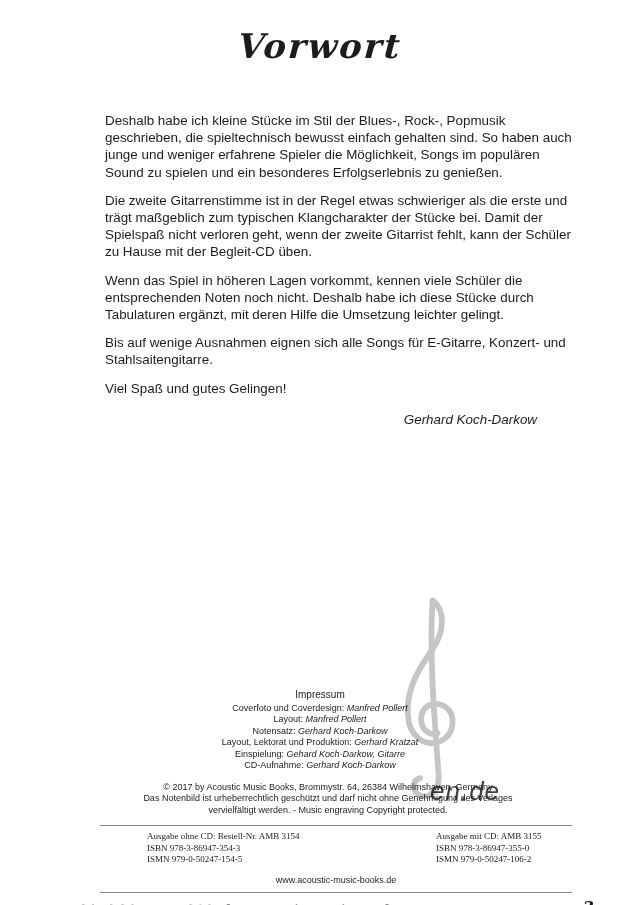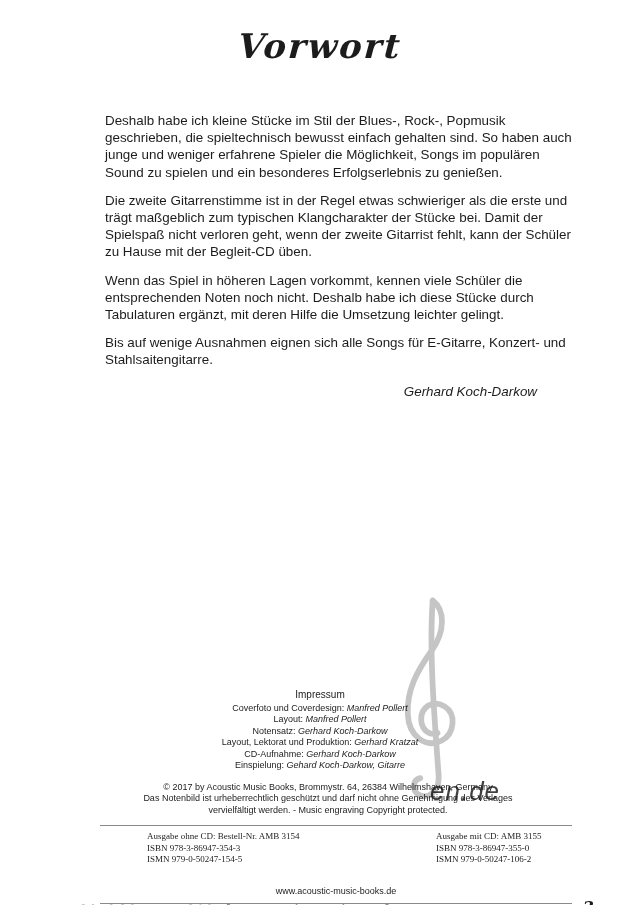--- a/index.html
+++ b/index.html
@@ -41,21 +41,21 @@
   .copyright{margin-top:10px;font-size:9px;line-height:11.5px;padding-left:16px;}
 
   .editions{
     position:absolute;top:799px;left:100px;width:472px;
     border-top:1px solid #8a8a8a;border-bottom:1px solid #8a8a8a;
     padding:5px 0 4px 0;font-size:9px;line-height:11.5px;
   }
   .editions-row{display:flex;padding-left:47px;font-family:Liberation Serif, serif;}
   .edition-col-left{width:253px;}
   .edition-col-right{flex:1;margin-left:36px;}
-  .website{text-align:center;margin-top:20px;margin-bottom:2px;font-size:9px;}
+  .website{text-align:center;margin-top:9px;margin-bottom:2px;font-size:9px;}
 
   .footer-imprint{
     position:absolute;left:40px;top:876px;
     font-family:"DejaVu Serif", serif;font-style:italic;font-weight:bold;
     font-size:12.5px;transform:skewX(-4deg);
   }
   .page-number{
     position:absolute;right:46px;top:872px;
     font-family:"DejaVu Serif", serif;font-style:italic;font-weight:bold;font-size:16px;
   }
@@ -65,20 +65,21 @@
 
 <div class="page">
 
   <div class="title">Vorwort</div>
 
   <div class="body-text">
     <p>Deshalb habe ich kleine Stücke im Stil der Blues-, Rock-, Popmusik geschrieben, die spieltechnisch bewusst einfach gehalten sind. So haben auch junge und weniger erfahrene Spieler die Möglichkeit, Songs im populären Sound zu spielen und ein besonderes Erfolgserlebnis zu genießen.</p>
     <p>Die zweite Gitarrenstimme ist in der Regel etwas schwieriger als die erste und trägt maßgeblich zum typischen Klangcharakter der Stücke bei. Damit der Spielspaß nicht verloren geht, wenn der zweite Gitarrist fehlt, kann der Schüler zu Hause mit der Begleit-CD üben.</p>
     <p>Wenn das Spiel in höheren Lagen vorkommt, kennen viele Schüler die entsprechenden Noten noch nicht. Deshalb habe ich diese Stücke durch Tabulaturen ergänzt, mit deren Hilfe die Umsetzung leichter gelingt.</p>
     <p>Bis auf wenige Ausnahmen eignen sich alle Songs für E-Gitarre, Konzert- und Stahlsaitengitarre.</p>
+    <p>Viel Spaß und gutes Gelingen!</p>
     <div class="signature">Gerhard Koch-Darkow</div>
   </div>
 
   <div class="watermark">
     <span>
       <svg width="96" height="232" viewBox="0 0 100 240" fill="none">
         <g stroke="#b2b2b2" stroke-width="6" stroke-linecap="round" opacity="0.75">
           <path d="M57 6 C70 16 70 38 56 58 C40 80 30 100 31 124 C32 148 50 160 66 152 C80 145 82 124 69 116 C57 109 44 117 45 131 C46 142 55 147 62 144"></path>
           <path d="M57 6 C53 60 59 130 63 186 C65 205 52 214 42 208 C35 203 36 193 44 191"></path>
         </g>
@@ -95,24 +96,24 @@
     <div>
       <span>Layout: </span><span class="credit-value">Manfred Pollert</span>
     </div>
     <div>
       <span>Notensatz: </span><span class="credit-value">Gerhard Koch-Darkow</span>
     </div>
     <div>
       <span>Layout, Lektorat und Produktion: </span><span class="credit-value">Gerhard Kratzat</span>
     </div>
     <div>
-      <span>CD-Aufnahme: </span><span class="credit-value">Gerhard Koch-Darkow</span>
+      <span>Einspielung: </span><span class="credit-value">Gehard Koch-Darkow, Gitarre</span>
     </div>
     <div>
-      <span>Einspielung: </span><span class="credit-value">Gehard Koch-Darkow, Gitarre</span>
+      <span>CD-Aufnahme: </span><span class="credit-value">Gerhard Koch-Darkow</span>
     </div>
     <div class="copyright">
       <div>© 2017 by Acoustic Music Books, Brommystr. 64, 26384 Wilhelmshaven, Germany</div>
       <div>Das Notenbild ist urheberrechtlich geschützt und darf nicht ohne Genehmigung des Verlages</div>
       <div>vervielfältigt werden. - Music engraving Copyright protected.</div>
     </div>
   </div>
 
   <div class="editions">
     <div class="editions-row">

